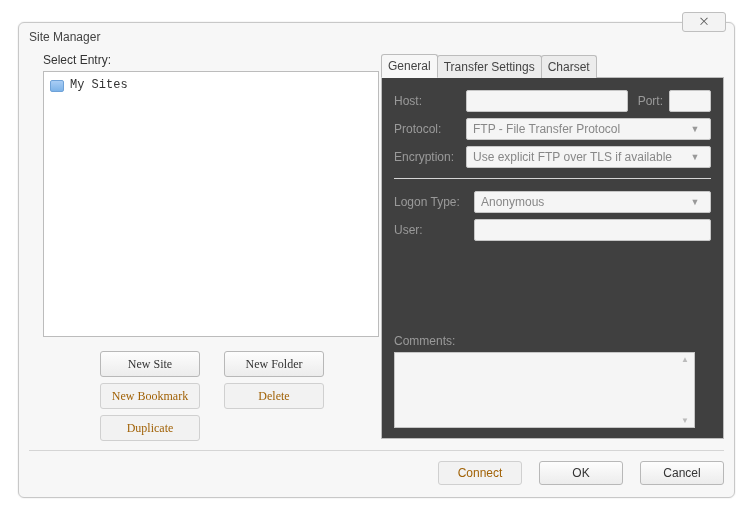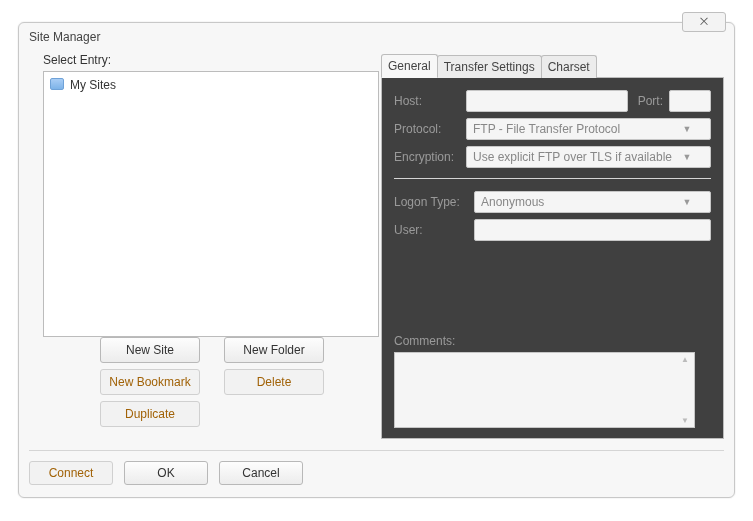--- a/index.html
+++ b/index.html
@@ -69,39 +69,41 @@
   }
   .tree {
     width: 336px;
     height: 266px;
     background: #fff;
     border: 1px solid #bcbcbc;
     padding: 4px 6px;
   }
   .tree-item {
     display: flex;
-    align-items: flex-start;
+    align-items: flex-end;
     gap: 6px;
     padding: 2px 0;
+    font-family: Liberation Mono, monospace;
   }
   .folder-icon {
     width: 14px;
     height: 12px;
     background: linear-gradient(#a9cdf5, #7db3e8);
     border: 1px solid #6fa2d8;
     border-radius: 2px;
     position: relative;
   }
   .button-grid {
-    margin-top: 0;
+    margin-top: 14px;
     display: grid;
     grid-template-columns: 100px 100px;
     grid-template-rows: 26px 26px 26px;
     gap: 6px 24px;
     justify-content: center;
+    font-family: Liberation Serif, serif;
   }
   .btn {
     border: 1px solid #b8b8b8;
     background: linear-gradient(#fdfdfd, #ececec);
     border-radius: 3px;
     font-size: 12px;
     color: #333;
     cursor: default;
     display: flex;
     align-items: center;
@@ -167,21 +169,21 @@
     height: 22px;
     border-radius: 2px;
     font-size: 12px;
     padding: 0 6px;
     color: #888;
   }
   .form-select {
     display: flex;
     align-items: center;
     justify-content: space-between;
-    padding-right: 16px;
+    padding-right: 8px;
   }
   .select-arrow {
     width: 14px;
     text-align: center;
     color: #999;
     font-size: 9px;
   }
   .host-input { flex: 1; }
   .port-label { color: #9a9a9a; margin: 0 6px 0 10px; }
   .port-input { width: 42px; }
@@ -218,21 +220,22 @@
     font-size: 8px;
   }
   .footer {
     position: absolute;
     left: 10px;
     right: 10px;
     bottom: 12px;
     border-top: 1px solid #d5d5d5;
     padding-top: 10px;
     display: flex;
-    gap: 11px;
+    justify-content: flex-end;
+    gap: 17px;
   }
   .footer .btn {
     width: 84px;
     height: 24px;
   }
 </style>
 </head>
 <body>
 
 <div class="window">

